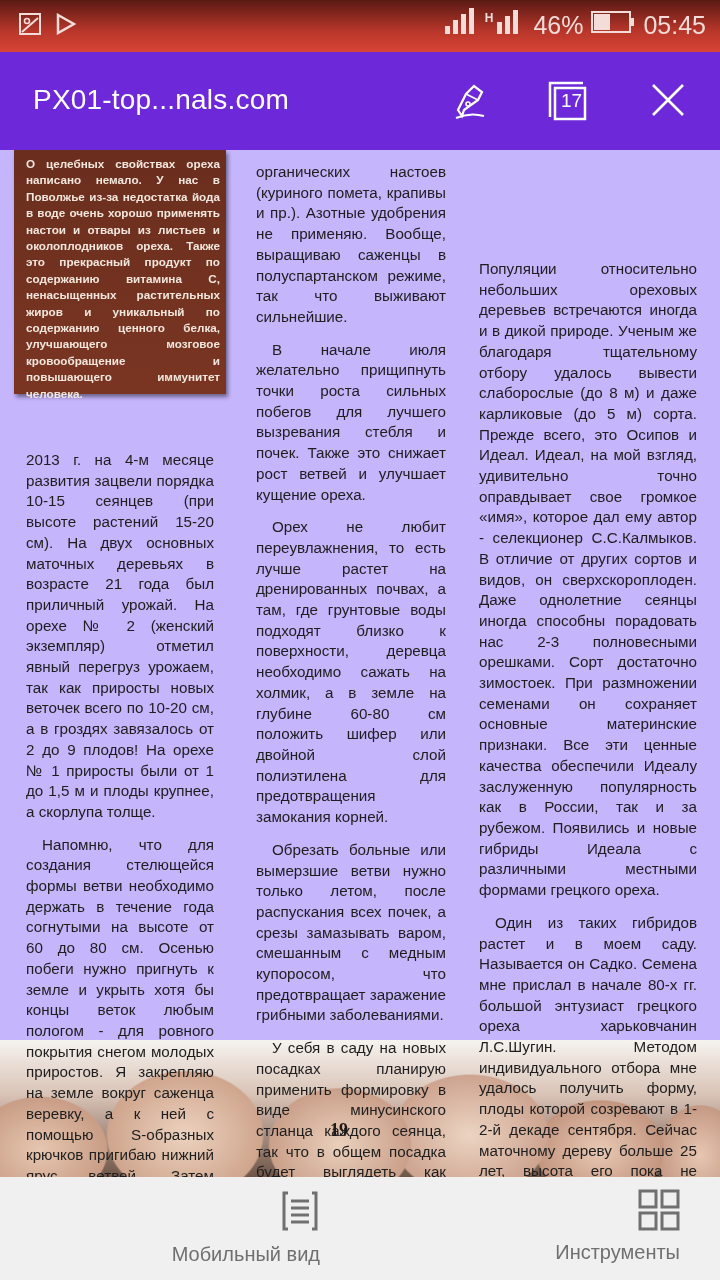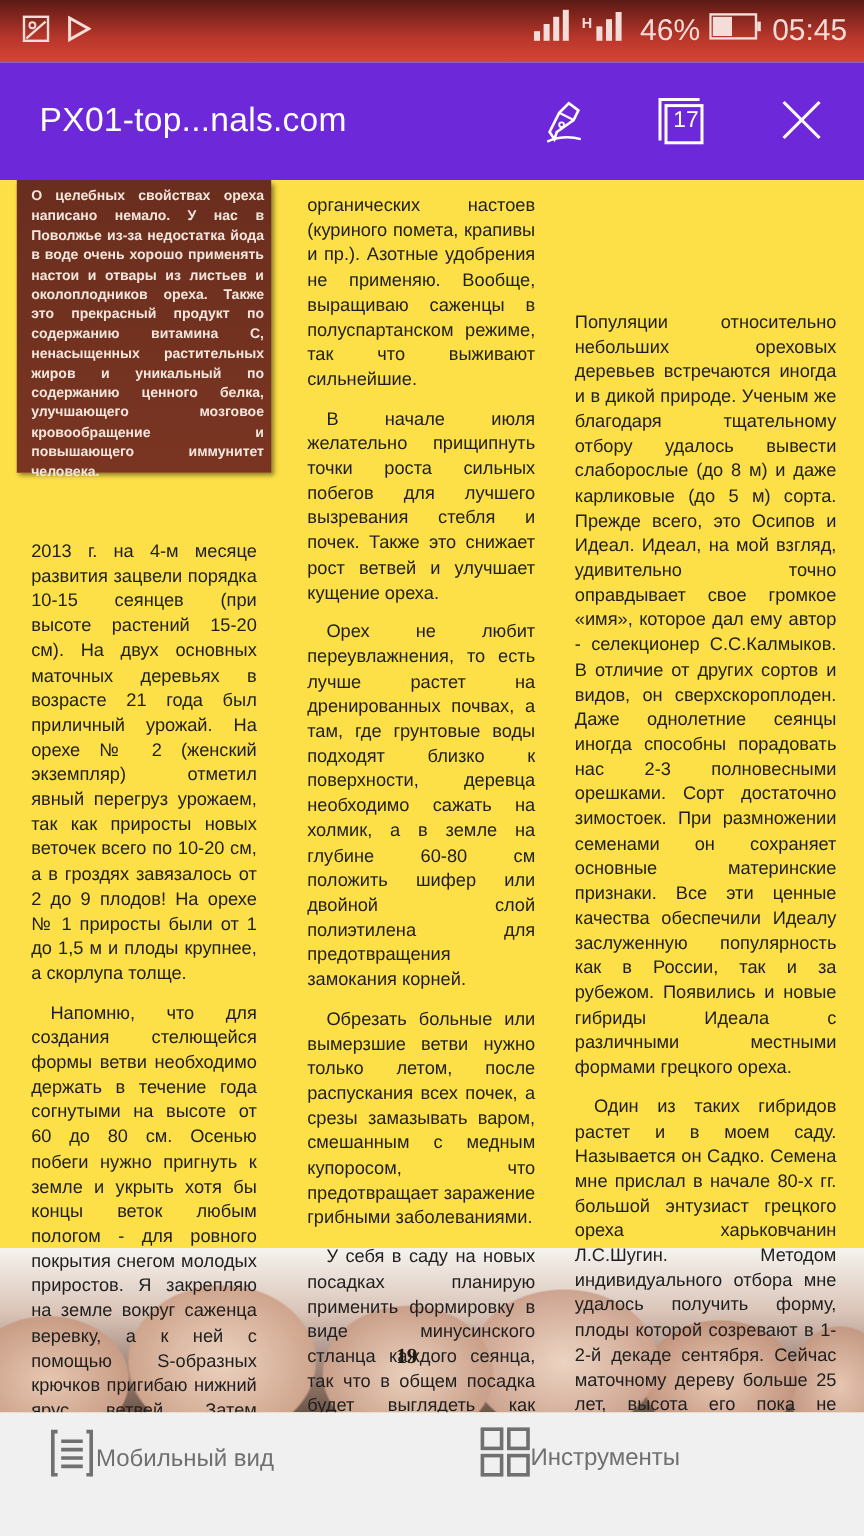--- a/index.html
+++ b/index.html
@@ -3,41 +3,41 @@
 <meta charset="utf-8">
 <style>
   html,body{margin:0;padding:0;}
   body{width:720px;height:1280px;position:relative;overflow:hidden;font-family:"Liberation Sans",sans-serif;background:#f1f1f1;}
   .statusbar{position:absolute;left:0;top:0;width:720px;height:52px;background:linear-gradient(#5a1a14 0%,#b8362a 60%,#d84436 100%);color:#f4dcd8;}
   .sb-left{position:absolute;left:18px;top:12px;display:flex;gap:14px;align-items:center;}
   .sb-right{position:absolute;right:14px;top:8px;display:flex;align-items:center;gap:8px;font-size:25px;}
   .appbar{position:absolute;left:0;top:52px;width:720px;height:98px;background:#6d28d9;color:#fff;}
   .title{position:absolute;left:33px;top:32px;font-size:28px;letter-spacing:0.2px;}
   .ab-icon{position:absolute;top:24px;width:48px;height:48px;display:flex;align-items:center;justify-content:center;}
-  .page{position:absolute;left:0;top:150px;width:720px;height:1027px;overflow:hidden;background:#fde047;}
+  .page{position:absolute;left:0;top:150px;width:720px;height:1027px;overflow:hidden;background:#c4b5fd;}
   .nuts{position:absolute;left:0;top:890px;width:720px;height:137px;background:
     radial-gradient(ellipse 95px 75px at 40px 110px,#e6c6b0 0%,#c99d86 70%,transparent 72%),
     radial-gradient(ellipse 110px 90px at 185px 95px,#ecd2bf 0%,#cfa58d 70%,transparent 72%),
     radial-gradient(ellipse 100px 80px at 340px 105px,#ead0bc 0%,#caa08a 70%,transparent 72%),
     radial-gradient(ellipse 110px 85px at 470px 95px,#ecd4c2 0%,#cda490 70%,transparent 72%),
     radial-gradient(ellipse 90px 70px at 600px 110px,#e8c9b4 0%,#c49680 70%,transparent 72%),
     radial-gradient(ellipse 60px 70px at 700px 115px,#e6c6b2 0%,#c59a84 70%,transparent 72%),
     linear-gradient(#f6f3ef 0%,#d9c3b6 40%,#6e5548 100%);}
   .sidebox{position:absolute;left:14px;top:0;width:212px;height:244px;background:linear-gradient(#6a2e1e,#7a3522);box-shadow:2px 3px 4px rgba(0,0,0,0.45);}
   .sidebox-text{position:absolute;left:12px;top:6px;width:194px;color:#f3e6dc;font-weight:bold;font-size:11.7px;line-height:16.4px;text-align:justify;}
   .col{position:absolute;color:#1e1e1e;font-size:15.2px;line-height:20.7px;text-align:justify;}
   .col p{margin:12px;text-indent:16px;}
   .col p.noind{text-indent:0;}
   .col1{left:14px;top:288px;width:212px;}
   .col2{left:244px;top:0;width:214px;}
   .col3{left:467px;top:97px;width:242px;}
   .heading{position:absolute;left:478px;top:0;width:225px;text-align:center;color:#9b2b1f;font-weight:bold;font-size:23px;line-height:25px;}
   .pagenum{position:absolute;left:330px;top:970px;font-family:"Liberation Serif",serif;font-weight:bold;font-size:18px;color:#1f1a16;}
   .bottombar{position:absolute;left:0;top:1177px;width:720px;height:103px;background:#f0f0f0;}
-  .bb-item{position:absolute;top:12px;width:280px;display:flex;flex-direction:row;align-items:center;color:#707070;font-size:20px;}
+  .bb-item{position:absolute;top:12px;width:280px;display:flex;flex-direction:column;align-items:flex-end;color:#707070;font-size:20px;}
   .bb-item span.lbl{margin-top:10px;}
 </style>
 </head>
 <body>
 
 <div class="statusbar">
   <div class="sb-left">
     <span>
       <svg width="24" height="24" viewBox="0 0 24 24">
           <rect x="2" y="2" width="20" height="20" fill="none" stroke="#f4dcd8" stroke-width="2"></rect>

